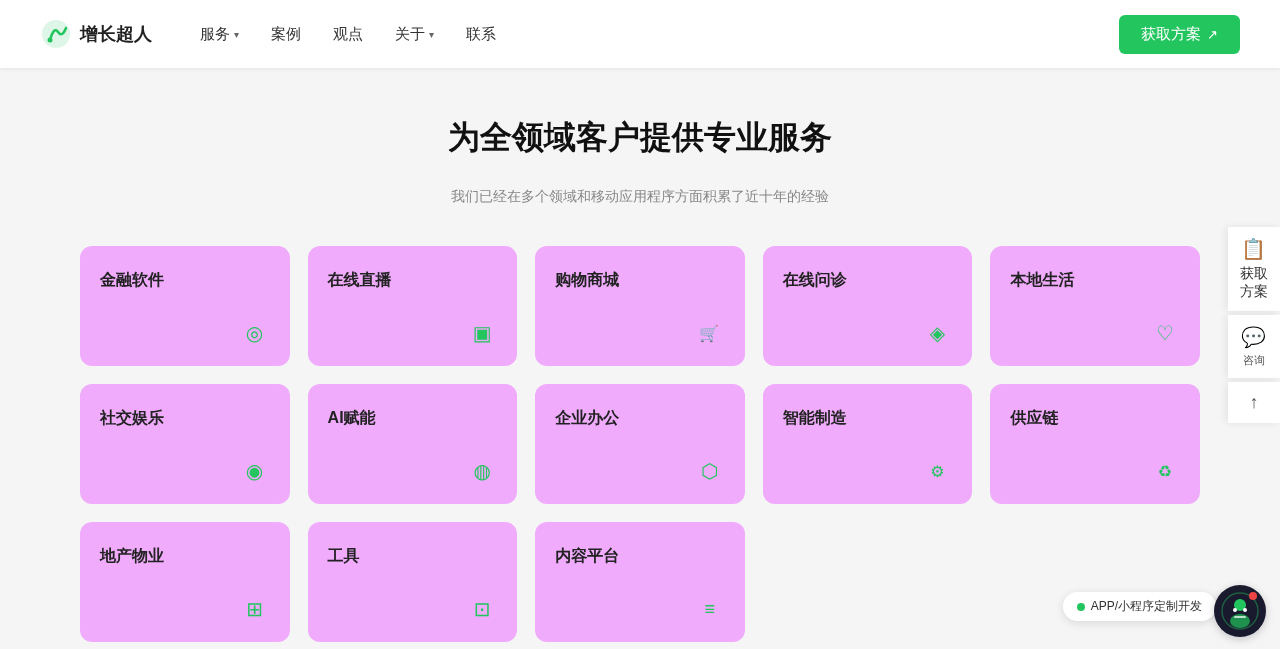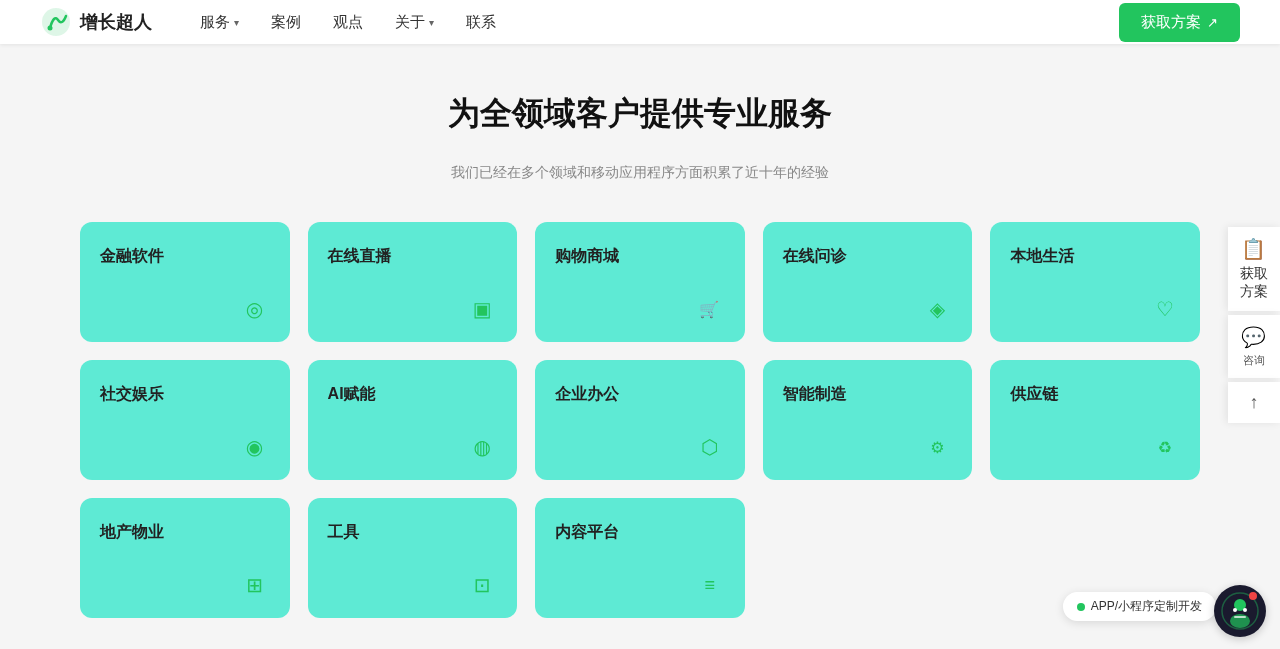--- a/index.html
+++ b/index.html
@@ -6,21 +6,21 @@
     body {
       font-family: -apple-system, BlinkMacSystemFont, 'PingFang SC', 'Microsoft YaHei', sans-serif;
       background: #f5f5f5;
       min-height: 649px;
       overflow-x: hidden;
     }
 
     
     .navbar {
       background: #fff;
-      height: 44px;
+      height: 68px;
       display: flex;
       align-items: center;
       padding: 0 40px;
       box-shadow: 0 1px 4px rgba(0,0,0,0.08);
       position: relative;
       z-index: 100;
     }
     .logo {
       display: flex;
       align-items: center;
@@ -89,21 +89,21 @@
       margin-top: 28px;
     }
 
     
     .services-grid {
       display: grid;
       grid-template-columns: repeat(5, 1fr);
       gap: 18px;
     }
     .service-card {
-      background: #5eead4;
+      background: #f0abfc;
       border-radius: 12px;
       padding: 24px 20px 18px 20px;
       cursor: pointer;
       transition: box-shadow 0.2s;
       min-height: 120px;
       display: flex;
       flex-direction: row;
       justify-content: space-between;
       position: relative;
     }

